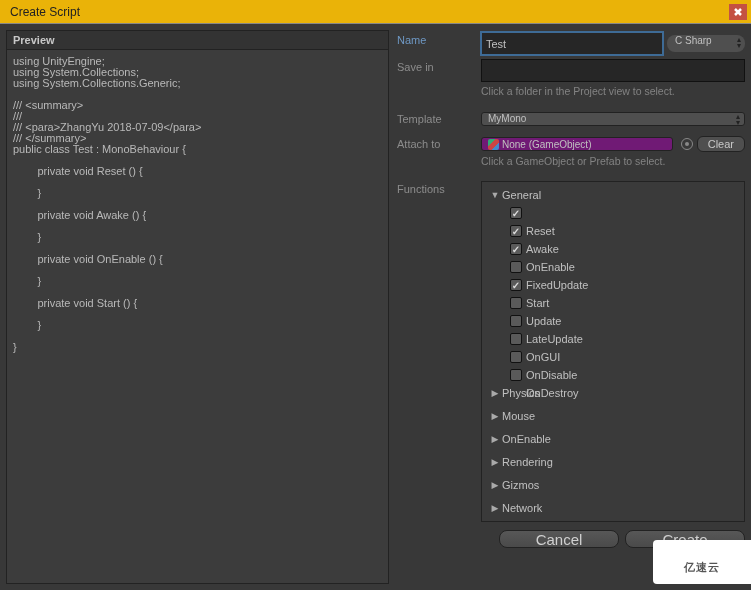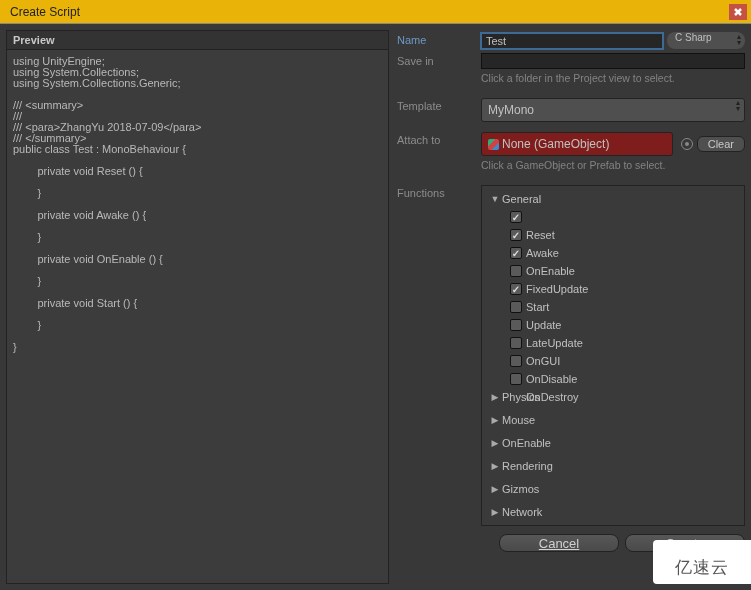--- a/index.html
+++ b/index.html
@@ -13,53 +13,53 @@
 .content { flex: 1; display: flex; padding: 6px; gap: 6px; }
 .left { flex: 1; display: flex; flex-direction: column; border: 1px solid #222; background: #3c3c3c; min-width: 370px; }
 .preview-hdr { background: #333333; padding: 3px 6px; font-weight: bold; color: #c8c8c8; font-size: 11px; border-bottom: 1px solid #222; }
 .codearea { flex: 1; padding: 6px 6px; font-family: Arial, Helvetica, sans-serif; font-size: 11px; line-height: 1.0; white-space: pre; color: #b9b9b9; overflow: hidden; }
 
 .right { width: 350px; display: flex; flex-direction: column; gap: 0; }
 .form { display: grid; grid-template-columns: 86px 1fr; column-gap: 0; row-gap: 0; align-content: start; }
 .lbl { color: #8c8c8c; padding: 4px 0 3px 2px; }
 .lbl.highlight { color: #6e98c4; font-weight: 500; }
 .inputrow { padding: 2px 0 2px 0; display: flex; gap: 4px; align-items: center; }
-.textfield { flex: 1; height: 16px; padding: 1px 4px; background: #262626; border: 1px solid #111; color: #c0c0c0; font-size: 11px; outline: none; }
+.textfield { flex: 1; height: 23px; padding: 1px 4px; background: #262626; border: 1px solid #111; color: #c0c0c0; font-size: 11px; outline: none; }
 .textfield.focus { border: 1px solid #3e6b96; box-shadow: 0 0 0 1px #3e6b96; }
 .langsel { width: 78px; height: 17px; background: #4f4f4f; border-radius: 8px; display: flex; align-items: flex-start; padding: 0 14px 0 8px; font-size: 10px; position: relative; color: #c0c0c0; }
 .langsel .car { position: absolute; right: 4px; top: 2px; font-size: 8px; line-height: 6px; color: #222; }
 .langsel .car::before { content: "▴"; display:block; }
 .langsel .car::after { content: "▾"; display:block; }
 .hint { grid-column: 2; padding: 1px 0 6px 0; color: #838383; font-size: 10.5px; }
 
-.templatesel, .objfield { flex: 1; height: 24px; background: #4f4f4f; border-radius: 3px; display: flex; align-items: center; padding: 0 6px; font-size: 12px; color: #c0c0c0; position: relative; border: 1px solid #222; }
+.templatesel, .objfield { flex: 1; height: 14px; background: #4f4f4f; border-radius: 3px; display: flex; align-items: center; padding: 0 6px; font-size: 10px; color: #c0c0c0; position: relative; border: 1px solid #222; }
 .templatesel .car2 { position: absolute; right: 4px; top: 1px; font-size: 8px; line-height: 6px; color: #222; }
 .templatesel .car2::before { content: "▴"; display:block; }
 .templatesel .car2::after { content: "▾"; display:block; }
-.objfield { background: #7f1d1d; font-style: normal; }
+.objfield { background: #701a75; font-style: normal; }
 .objicon { width: 11px; height: 11px; margin-right: 3px; background: linear-gradient(135deg,#3a7 0 33%,#c44 33% 66%,#48c 66% 100%); border-radius: 2px; }
 .picker { width: 12px; height: 12px; border: 1px solid #888; border-radius: 50%; display: inline-block; margin-left: 4px; position: relative; }
 .picker::after { content: ""; position: absolute; inset: 3px; border-radius: 50%; background: #888; }
 .smallbtn { height: 16px; padding: 0 10px; background: #4f4f4f; border: 1px solid #222; border-radius: 6px; color: #c8c8c8; font-size: 11px; display: flex; align-items: center; }
 
 .functions { grid-column: 2; background: #3a3a3a; border: 1px solid #222; margin-top: 2px; flex: 1; overflow: hidden; padding: 4px 2px 4px 2px; }
 .fold { padding-left: 6px; }
 .fold .row { display: flex; align-items: center; height: 18px; color: #c0c0c0; font-size: 11px; }
 .tri { width: 10px; display: inline-block; text-align: center; font-size: 9px; color: #aaa; margin-right: 2px; }
 .children { padding-left: 14px; }
 .chk { display: flex; align-items: center; height: 18px; padding-left: 6px; }
 .chk .box { width: 12px; height: 12px; border: 1px solid #111; background: #5a5a5a; margin-right: 4px; display: flex; align-items: center; justify-content: center; font-size: 10px; color: #ddd; border-radius: 2px; }
 .chk.on .box::after { content: "✓"; font-weight: bold; }
 .chk .txt { color: #c0c0c0; margin-top: 36px; }
 
 .btnbar { display: flex; gap: 6px; justify-content: flex-end; padding: 8px 0 0 0; }
-.mainbtn { width: 120px; height: 18px; border: 1px solid #222; border-radius: 8px; background: linear-gradient(#575757,#4a4a4a); color: #d0d0d0; font-size: 13px; display: flex; align-items: center; justify-content: center; text-decoration: underline; }
+.mainbtn { width: 120px; height: 18px; border: 1px solid #222; border-radius: 8px; background: linear-gradient(#575757,#4a4a4a); color: #d0d0d0; font-size: 15px; display: flex; align-items: center; justify-content: center; }
 
 .watermark { position: absolute; right: 0; bottom: 6px; width: 98px; height: 44px; background: #fff; display: flex; align-items: center; justify-content: center; border-top-left-radius: 4px; border-bottom-left-radius: 4px; }
-.watermark .txt2 { font-size: 17px; color: #555; font-weight: normal; letter-spacing: 1px; margin-top: 11px; }
+.watermark .txt2 { font-size: 11px; color: #555; font-weight: bold; letter-spacing: 1px; margin-top: 11px; }
 
 .spacer-col { grid-column: 1 / -1; height: 6px; }
 </style>
 </head>
 <body>
 
 <div class="window">
   <div class="titlebar">
     <span>Create Script</span>
     <span class="spacer"></span>

